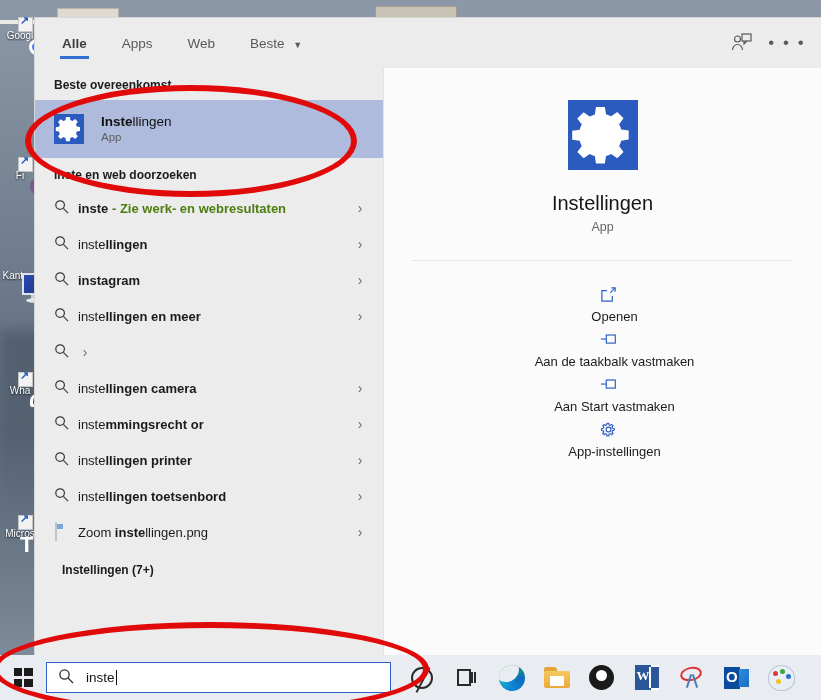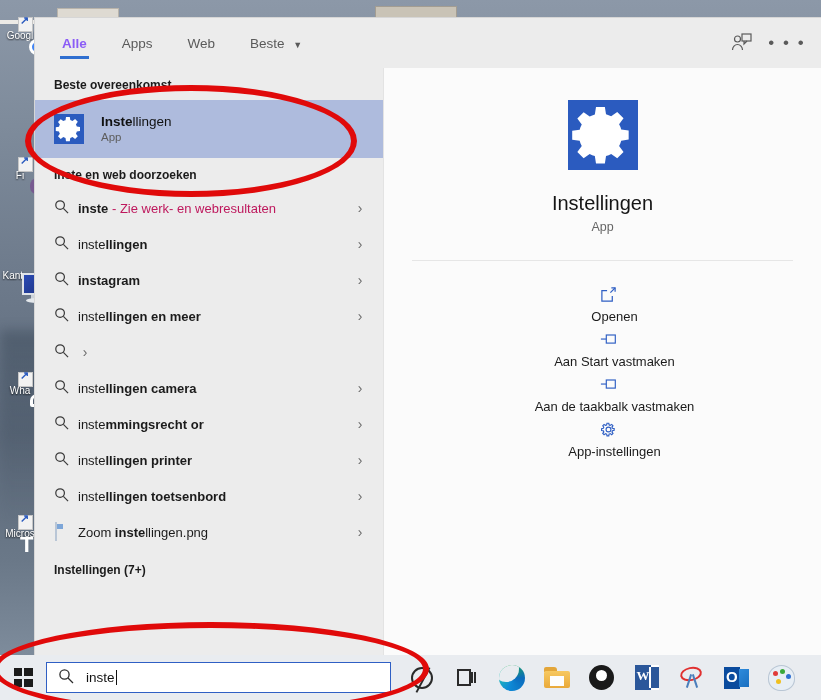--- a/index.html
+++ b/index.html
@@ -66,21 +66,21 @@
   #flyout{
     position:absolute;left:35px;top:18px;width:786px;height:637px;
     background:#ececec;box-shadow:0 0 0 1px #d6d6d6;
     display:flex;flex-direction:column;
   }
   
   #tabbar{height:50px;flex:0 0 50px;display:flex;align-items:center;
           padding:0 0 0 25px;position:relative;background:#ececec;}
   .tab{font-size:13.5px;color:#5a5a5a;margin-right:31px;position:relative;
        padding:15px 2px 14px;cursor:default;}
-  .tab.active{color:#8b5cf6;font-weight:bold;}
+  .tab.active{color:#404040;font-weight:bold;}
   .tab.active:after{content:"";position:absolute;left:0;right:0;bottom:6px;height:3px;background:#2f6fd0;}
   .tab .caret{font-size:9px;margin-left:5px;color:#5a5a5a;}
   #header-actions{position:absolute;right:14px;top:0;height:50px;display:flex;align-items:center;gap:6px;}
   .hbtn{width:40px;height:34px;display:flex;align-items:center;justify-content:center;color:#5a5a5a;}
   .dots{font-size:17px;letter-spacing:2px;line-height:10px;}
 
   
   #body{flex:1;display:flex;min-height:0;}
   #results{width:348px;flex:0 0 348px;background:#ececec;overflow:hidden;position:relative;}
   #detail{flex:1;background:#fbfbfb;border-left:1px solid #e3e3e3;position:relative;}
@@ -88,21 +88,21 @@
   .section-head{font-size:12px;font-weight:bold;color:#1b1b1b;padding:10px 0 8px 19px;}
   .best-row{height:58px;background:#aebbdd;display:flex;align-items:center;padding-left:19px;}
   .best-icon{width:30px;height:30px;background:#2b5bbf;position:relative;flex:0 0 30px;}
   .best-text{margin-left:17px;}
   .best-title{font-size:13.5px;color:#111;line-height:17px;}
   .best-sub{font-size:11.5px;color:#5d5d5d;line-height:15px;}
 
   .row{height:36px;display:flex;align-items:center;padding:0 16px 0 19px;}
   .row .sicon{width:24px;flex:0 0 24px;color:#3a3a3a;}
   .row .rtext{flex:1;font-size:13px;color:#1b1b1b;white-space:nowrap;overflow:hidden;}
-  .row .rtext .muted{color:#be185d;font-weight:normal;}
+  .row .rtext .muted{color:#4d7c0f;font-weight:bold;}
   .row .chev{color:#6b6b6b;font-size:14px;width:14px;text-align:center;}
   .photo-ic{width:17px;height:14px;background:#fdfdfd;border:1px solid #b9c6d6;
             position:relative;box-sizing:border-box;margin-left:1px;}
   .photo-ic:before{content:"";position:absolute;left:1px;top:1px;width:6px;height:5px;background:#7da6d8;}
   .photo-ic:after{content:"";position:absolute;left:1px;top:8px;right:1px;height:1px;
             background:#c9d3df;box-shadow:0 2px 0 #c9d3df;}
 
   
   #detail-hero{padding-top:32px;text-align:center;}
   .hero-icon{width:70px;height:70px;background:#2b5bbf;margin:0 auto;position:relative;}
@@ -383,21 +383,21 @@
 
 
       <div class="row">
         <span class="sicon">
           <span class="photo-ic"></span>
         </span>
         <span class="rtext"><span>Zoom </span><b>inste</b><span>llingen.png</span></span>
         <span class="chev">›</span>
       </div>
 
-      <div class="section-head" style="padding-top:13px;">Instellingen (7+)</div>
+      <div class="section-head" style="padding-top:13px;margin-left:8px;">Instellingen (7+)</div>
     </div>
 
     <div id="detail">
       <div id="detail-hero">
         <div class="hero-icon gear">
           <svg width="70" height="70" viewBox="0 0 30 30">
             <path fill="#ffffff" d="M15 9.6a5.4 5.4 0 100 10.8 5.4 5.4 0 000-10.8zm0 8a2.6 2.6 0 110-5.2 2.6 2.6 0 010 5.2z"></path>
             <path fill="#ffffff" d="M26 16.9v-3.8l-3.2-.5a8.2 8.2 0 00-.9-2.2l1.9-2.6-2.7-2.7-2.6 1.9c-.7-.4-1.4-.7-2.2-.9L15.8 3h-3.8l-.5 3.2c-.8.2-1.5.5-2.2.9L6.7 5.2 4 7.9l1.9 2.6c-.4.7-.7 1.4-.9 2.2L1.8 13.2v3.8l3.2.5c.2.8.5 1.5.9 2.2L4 22.3l2.7 2.7 2.6-1.9c.7.4 1.4.7 2.2.9l.5 3.2h3.8l.5-3.2c.8-.2 1.5-.5 2.2-.9l2.6 1.9 2.7-2.7-1.9-2.6c.4-.7.7-1.4.9-2.2l3.2-.6z"></path>
           </svg>
         </div>
@@ -418,30 +418,30 @@
           </span>
           <span class="alabel">Openen</span>
         </div>
         <div class="act">
           <span class="aicon">
             <svg width="18" height="17" viewBox="0 0 20 18" fill="none" stroke="#2f5fc4" stroke-width="1.3">
               <rect x="7" y="4" width="10" height="9"></rect>
                 <path d="M7 8.5H1"></path>
             </svg>
           </span>
-          <span class="alabel">Aan Start vastmaken</span>
+          <span class="alabel">Aan de taakbalk vastmaken</span>
         </div>
         <div class="act">
           <span class="aicon">
             <svg width="18" height="17" viewBox="0 0 20 18" fill="none" stroke="#2f5fc4" stroke-width="1.3">
               <rect x="7" y="4" width="10" height="9"></rect>
                 <path d="M7 8.5H1"></path>
             </svg>
           </span>
-          <span class="alabel">Aan de taakbalk vastmaken</span>
+          <span class="alabel">Aan Start vastmaken</span>
         </div>
         <div class="act">
           <span class="aicon">
             <svg width="17" height="17" viewBox="0 0 30 30" fill="none" stroke="#2f5fc4" stroke-width="2">
               <circle cx="15" cy="15" r="4.3"></circle>
               <path d="M25 16.6v-3.2l-3-.5a7.6 7.6 0 00-.9-2.1l1.8-2.5-2.3-2.3-2.5 1.8c-.7-.4-1.4-.7-2.1-.9l-.5-3h-3.2l-.5 3c-.8.2-1.5.5-2.1.9L7.2 6.1 4.9 8.4l1.8 2.5c-.4.7-.7 1.4-.9 2.1l-3 .5v3.2l3 .5c.2.8.5 1.5.9 2.1l-1.8 2.5 2.3 2.3 2.5-1.8c.7.4 1.4.7 2.1.9l.5 3h3.2l.5-3c.8-.2 1.5-.5 2.1-.9l2.5 1.8 2.3-2.3-1.8-2.5c.4-.7.7-1.4.9-2.1l3-.6z"></path>
             </svg>
           </span>
           <span class="alabel">App-instellingen</span>
         </div>

